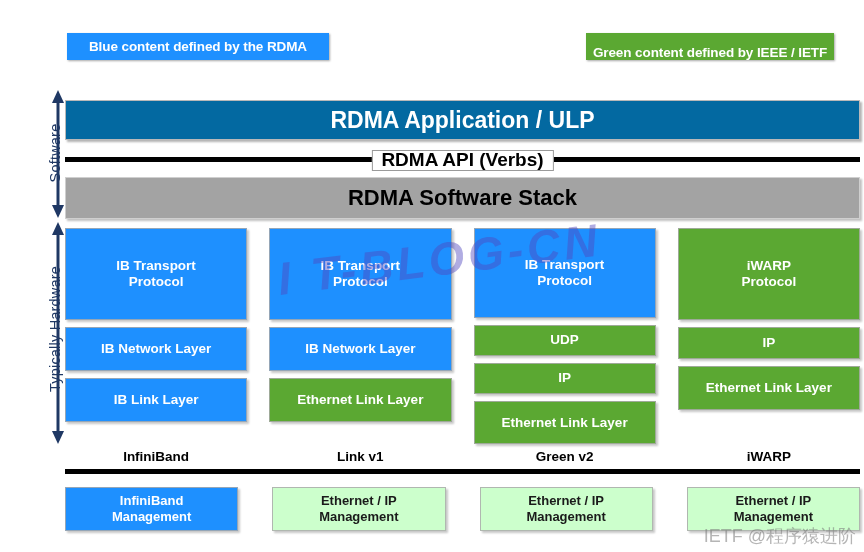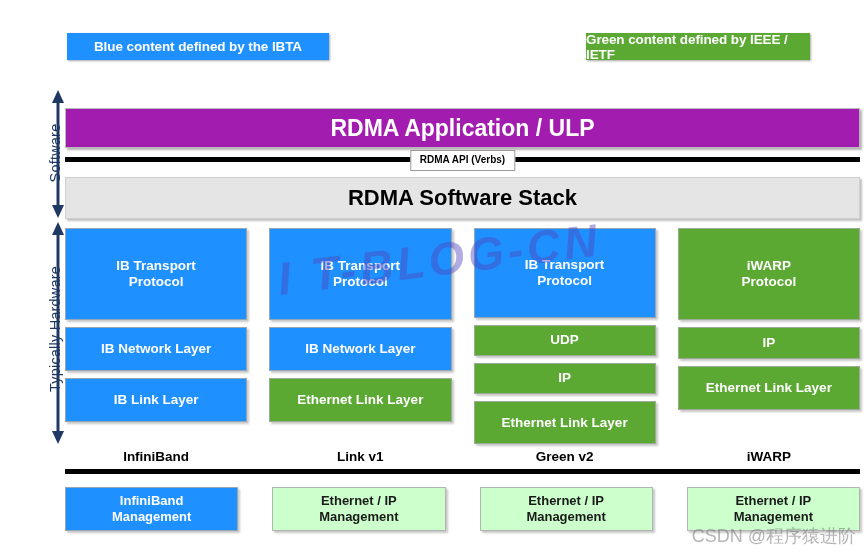--- a/index.html
+++ b/index.html
@@ -33,22 +33,23 @@
     letter-spacing: -0.1px;
     box-shadow: 1px 1px 2px rgba(0,0,0,0.35);
   }
   #legend-blue {
     left: 67px;
     width: 262px;
     background: #1E90FF;
   }
   #legend-green {
     left: 586px;
-    width: 224px;
+    width: 248px;
     background: #5BA832;
+    align-items: flex-end;
   }
 
   
   .axis-group {
     position: absolute;
     left: 22px;
     width: 46px;
   }
   #axis-software { top: 90px; height: 128px; }
   #axis-hardware { top: 222px; height: 222px; }
@@ -81,36 +82,36 @@
   .axis-arrow svg { display: block; }
 
   
   .band {
     position: absolute;
     left: 65px;
     width: 795px;
     box-sizing: border-box;
   }
   #row-application {
-    top: 108px;
+    top: 100px;
     height: 40px;
-    background: #a21caf;
+    background: #0369a1;
     color: #ffffff;
     font-size: 23px;
     font-weight: bold;
     display: flex;
     align-items: center;
     justify-content: center;
     border: 1px solid #b9b9b9;
     box-shadow: 1.5px 1.5px 2px rgba(0,0,0,0.3);
   }
   #row-software-stack {
     top: 177px;
     height: 42px;
-    background: #e5e5e5;
+    background: #a3a3a3;
     color: #000000;
     font-size: 22px;
     font-weight: bold;
     display: flex;
     align-items: center;
     justify-content: center;
     border: 1px solid #cfcfcf;
     box-shadow: 1.5px 1.5px 2px rgba(0,0,0,0.25);
   }
 
@@ -131,21 +132,21 @@
     background: #000000;
   }
   #api-chip {
     position: absolute;
     left: 50%;
     top: 0;
     transform: translateX(-50%);
     background: #ffffff;
     border: 1px solid #9a9a9a;
     padding: 2px 9px 3px 9px;
-    font-size: 10px;
+    font-size: 19px;
     font-weight: bold;
     color: #000000;
     white-space: nowrap;
     line-height: 14px;
   }
 
   
   #stack-area {
     position: absolute;
     left: 65px;
@@ -262,21 +263,21 @@
     white-space: nowrap;
     pointer-events: none;
   }
 </style>
 </head>
 <body>
 
 <div id="root">
 
   <div class="legend" id="legend-blue">
-    <span>Blue content defined by the IBTA</span>
+    <span>Blue content defined by the RDMA</span>
   </div>
   <div class="legend" id="legend-green">
     <span>Green content defined by IEEE / IETF</span>
   </div>
 
   <div class="axis-group" id="axis-software">
     <div class="axis-label">Software</div>
     <div class="axis-arrow">
       <svg width="14" height="128" viewBox="0 0 14 128" xmlns="http://www.w3.org/2000/svg">
         <line x1="7" y1="10" x2="7" y2="118" stroke="#1F3864" stroke-width="3"></line>
@@ -352,15 +353,15 @@
 Management</div>
       <div class="mgmt-cell lightgreen">Ethernet / IP
 Management</div>
       <div class="mgmt-cell lightgreen">Ethernet / IP
 Management</div>
       <div class="mgmt-cell lightgreen">Ethernet / IP
 Management</div>
     </div>
 
   <div id="watermark-diagonal">I T-BLOG-CN</div>
-  <div id="watermark-csdn">CSDN @程序猿进阶</div>
+  <div id="watermark-csdn">IETF @程序猿进阶</div>
 
 </div>
 
 </body></html>

